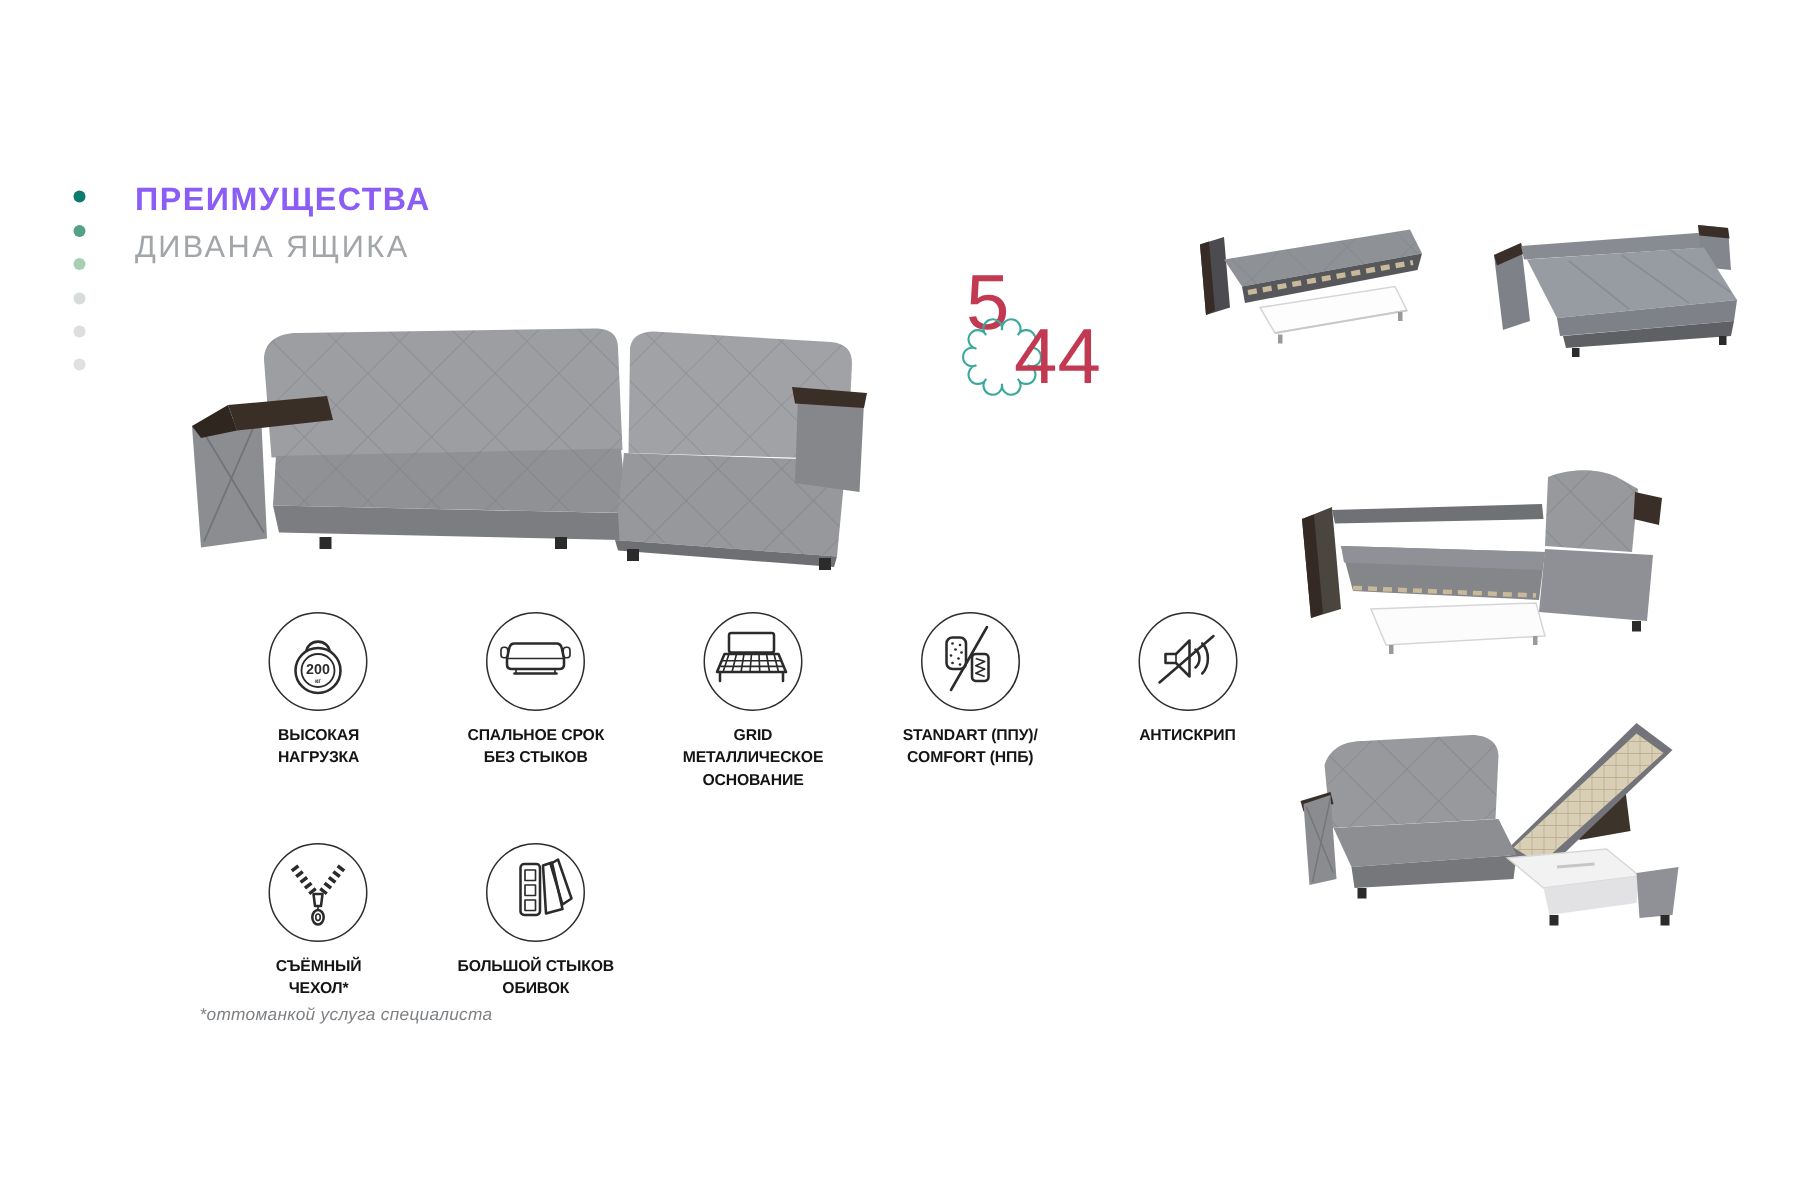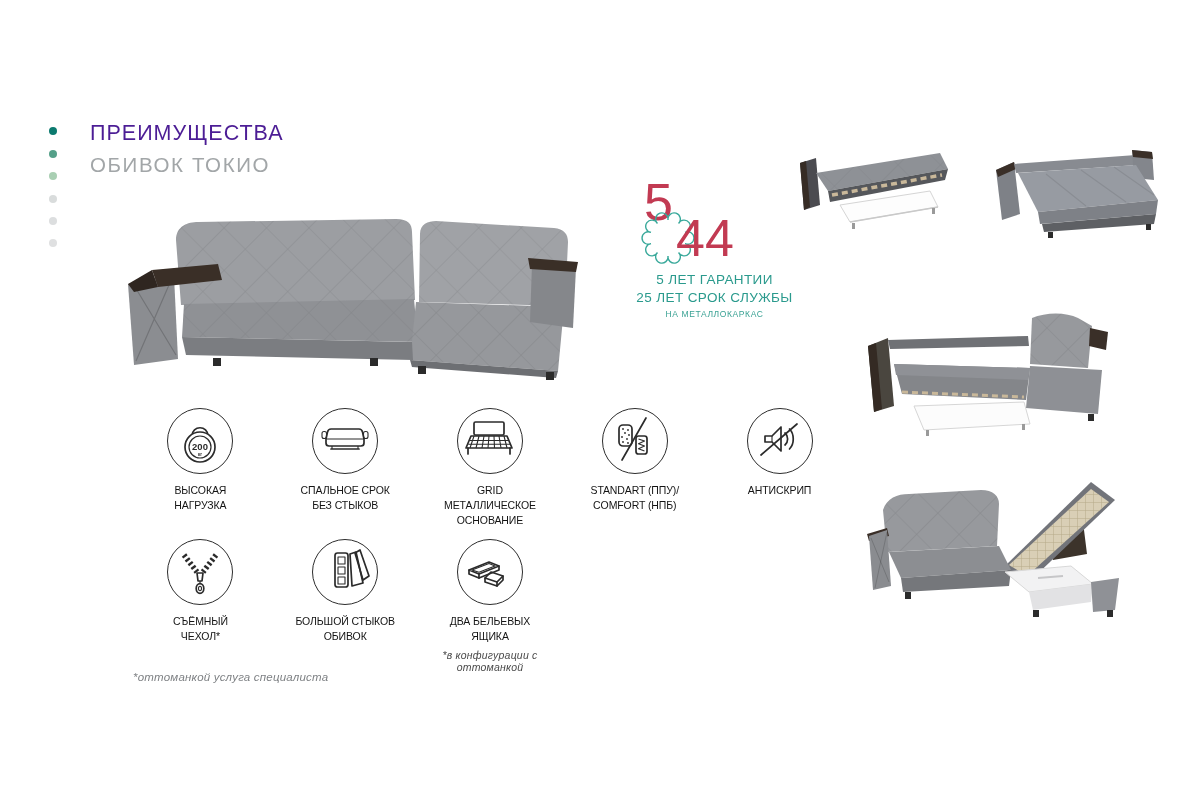--- a/index.html
+++ b/index.html
@@ -11,52 +11,52 @@
   
   .dot{position:absolute;left:49px;width:8px;height:8px;border-radius:50%;}
   .dot1{top:127px;background:#0c7a6f;}
   .dot2{top:150px;background:#55a089;}
   .dot3{top:172px;background:#a9cfb3;}
   .dot4{top:195px;background:#d9dcdc;}
   .dot5{top:217px;background:#dcdedf;}
   .dot6{top:239px;background:#dfe0e1;}
   
   .title{position:absolute;left:90px;top:121px;}
-  .title-line1{font-size:21.5px;font-weight:400;color:#4c1d95;letter-spacing:1px;}
+  .title-line1{font-size:21.5px;font-weight:700;color:#8b5cf6;letter-spacing:1px;}
   .title-line2{font-size:20.5px;font-weight:400;color:#a2a6a8;letter-spacing:1.6px;margin-top:7px;}
   
   .warranty{position:absolute;left:612px;top:176px;width:205px;height:150px;}
   .w-num{position:absolute;font-size:52px;font-weight:400;color:#c23a52;line-height:1;}
   .w-num-top{left:32px;top:0px;}
   .w-num-bottom{left:64px;top:36px;}
   .w-gear{position:absolute;left:26px;top:32px;}
   .w-text{position:absolute;top:96px;left:0;width:100%;text-align:center;color:#2a9a8d;}
   .w-line1{font-size:13.5px;letter-spacing:.4px;}
   .w-line2{font-size:13.5px;letter-spacing:.4px;margin-top:3px;}
   .w-line3{font-size:8.5px;letter-spacing:.6px;margin-top:4px;color:#3aa294;}
   
   .illus{position:absolute;}
   #main-sofa{left:118px;top:206px;}
   #img-fold{left:792px;top:143px;}
   #img-bed{left:986px;top:140px;}
   #img-corner{left:856px;top:306px;}
   #img-lift{left:853px;top:470px;}
   
   .features{
-    position:absolute;left:128px;top:408px;width:724px;
-    display:grid;grid-template-columns:repeat(5,1fr);row-gap:10px;
+    position:absolute;left:140px;top:408px;width:724px;
+    display:grid;grid-template-columns:repeat(5,1fr);row-gap:33px;
   }
   .feat{display:flex;flex-direction:column;align-items:center;text-align:center;}
   .feat-circle{
     width:64px;height:64px;border:1.8px solid #2d2d2d;border-radius:50%;
     display:flex;align-items:center;justify-content:center;background:#fff;
     margin-bottom:9px;flex:0 0 auto;
   }
   .feat-label{
-    font-size:10.5px;font-weight:400;color:#141414;line-height:1.45;
+    font-size:10.5px;font-weight:700;color:#141414;line-height:1.45;
     letter-spacing:-.1px;white-space:pre-line;
   }
   .feat-note{font-size:10.5px;font-style:italic;color:#4a4a4a;margin-top:5px;letter-spacing:.2px;}
   
   .footnote{
     position:absolute;left:133px;top:671px;font-size:11.5px;font-style:italic;
     color:#7e8184;letter-spacing:.2px;
   }
   svg{display:block;}
   .ic{stroke:#2b2b2b;fill:none;stroke-width:1.7;stroke-linejoin:round;stroke-linecap:round;}
@@ -67,21 +67,21 @@
 
 <div class="dot dot1"></div>
 <div class="dot dot2"></div>
 <div class="dot dot3"></div>
 <div class="dot dot4"></div>
 <div class="dot dot5"></div>
 <div class="dot dot6"></div>
 
 <div class="title">
   <div class="title-line1">ПРЕИМУЩЕСТВА</div>
-  <div class="title-line2">ОБИВОК ТОКИО</div>
+  <div class="title-line2">ДИВАНА ЯЩИКА</div>
 </div>
 
 <svg id="main-sofa" class="illus" width="472" height="182" viewBox="0 0 472 182">
   <defs>
     <pattern id="diam" width="30" height="30" patternUnits="userSpaceOnUse" patternTransform="rotate(45)">
       <path d="M0 0H30 M0 0V30" stroke="rgba(0,0,0,0.10)" stroke-width="1.2" fill="none"></path>
     </pattern>
   </defs>
 
   <path d="M58,34 C58,20 70,16 80,16 L278,13 C290,13 294,18 294,26 L297,94 L63,99 Z" fill="#9c9ea2"></path>
@@ -111,25 +111,20 @@
   <rect x="300" y="160" width="8" height="8" fill="#2b2b2b"></rect>
   <rect x="428" y="166" width="8" height="8" fill="#2b2b2b"></rect>
 </svg>
 
 <div class="warranty">
   <div class="w-num w-num-top">5</div>
   <svg class="w-gear" width="60" height="60" viewBox="0 0 54 60">
     <path d="M27,12 A6.2 6.2 0 1 1 37.6,15.4 A6.2 6.2 0 1 1 44.1,24.4 A6.2 6.2 0 1 1 44.1,35.6 A6.2 6.2 0 1 1 37.6,44.6 A6.2 6.2 0 1 1 27,48 A6.2 6.2 0 1 1 16.4,44.6 A6.2 6.2 0 1 1 9.9,35.6 A6.2 6.2 0 1 1 9.9,24.4 A6.2 6.2 0 1 1 16.4,15.4 A6.2 6.2 0 1 1 27,12 Z" fill="none" stroke="#3aa99b" stroke-width="1.4"></path>
   </svg>
   <div class="w-num w-num-bottom">44</div>
-  <div class="w-text">
-    <div class="w-line1">5 ЛЕТ ГАРАНТИИ</div>
-    <div class="w-line2">25 ЛЕТ СРОК СЛУЖБЫ</div>
-    <div class="w-line3">НА МЕТАЛЛОКАРКАС</div>
-  </div>
 </div>
 
 <svg id="img-fold" class="illus" width="172" height="98" viewBox="0 0 172 98">
   <path d="M8,20 L24,15 L28,62 L12,67 Z" fill="#4b4b50"></path>
   <path d="M8,20 L14,18 L18,64 L12,67 Z" fill="#362c25"></path>
   <path d="M24,30 L148,10 L156,26 L36,48 Z" fill="#8e9196"></path>
   <path d="M24,30 L148,10 L156,26 L36,48 Z" fill="url(#diam)" opacity="0.6"></path>
   <path d="M36,48 L156,26 L153,37 L38,59 Z" fill="#55575b"></path>
   <path d="M40,52 L150,32" stroke="#c9b89a" stroke-width="3.5" stroke-dasharray="6 4" fill="none"></path>
   <path d="M48,62 L138,48 L146,64 L58,79 Z" fill="#fdfdfd" stroke="#d5d5d5" stroke-width="1"></path>
@@ -302,32 +297,16 @@
         <rect x="22" y="13" width="13" height="34" rx="2.5" class="ic" stroke-width="1.6" fill="#fff"></rect>
         <rect x="25" y="17" width="7" height="7" class="ic-thin"></rect>
         <rect x="25" y="27" width="7" height="7" class="ic-thin"></rect>
         <rect x="25" y="37" width="7" height="7" class="ic-thin"></rect>
       </svg>
     </div>
     <div class="feat-label">БОЛЬШОЙ СТЫКОВ
 ОБИВОК</div>
   </div>
 
-  <div class="feat">
-    <div class="feat-circle">
-      <svg width="64" height="64" viewBox="0 0 64 64">
-        <path class="ic" d="M11,30 L31,22 L41,26 L21,34 Z" stroke-width="1.4"></path>
-        <path class="ic-thin" d="M14,30 L31,23.5 L37,26 L21,32.3 Z"></path>
-        <path class="ic" d="M11,30 L11,34 L21,38 L21,34" stroke-width="1.4"></path>
-        <path class="ic" d="M41,26 L41,30 L21,38" stroke-width="1.4"></path>
-        <path class="ic" d="M33,32 L45,36 L39,42 L27,38 Z" stroke-width="1.4"></path>
-        <path class="ic" d="M27,38 L27,42 L39,46 L39,42" stroke-width="1.4"></path>
-        <path class="ic" d="M45,36 L45,40 L39,46" stroke-width="1.4"></path>
-      </svg>
-    </div>
-    <div class="feat-label">ДВА БЕЛЬЕВЫХ
-ЯЩИКА</div>
-    <div class="feat-note">*в конфигурации с оттоманкой</div>
-  </div>
 
 </div>
 
 <div class="footnote">*оттоманкой услуга специалиста</div>
 
 </body></html>

